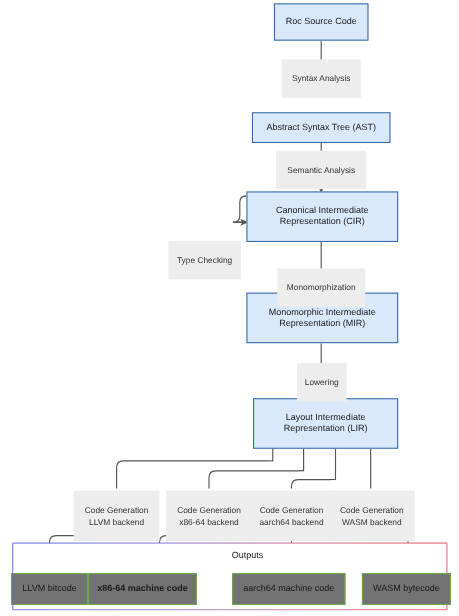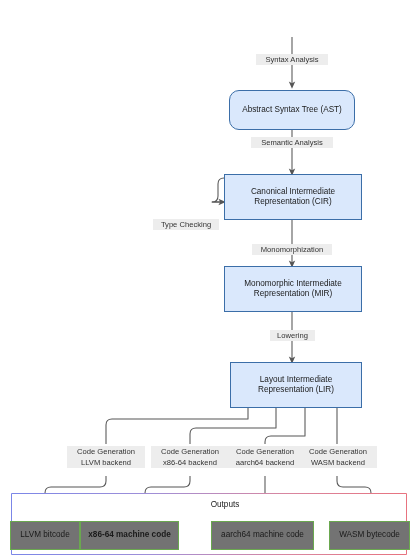--- a/index.html
+++ b/index.html
@@ -9,21 +9,21 @@
   svg#wires{position:absolute;left:0;top:0;width:417px;height:560px;overflow:visible;}
 
   .node{position:absolute;box-sizing:border-box;display:flex;align-items:center;
         justify-content:center;text-align:center;line-height:1.28;
         font-size:8.2px;color:#1a1a1a;}
   .node.proc{background:#dae8fc;border:1.2px solid #3b6ea8;}
   .node.out{background:#737373;border:1.2px solid #6aa84f;}
   .node .txt{padding:0 4px;white-space:pre-line;}
 
   .elabel{position:absolute;background:#ededed;color:#333;font-size:7.6px;
-          line-height:1.45;text-align:center;padding:0px 2px;white-space:pre-line;
+          line-height:1.45;text-align:center;padding:12px 2px;white-space:pre-line;
           box-sizing:border-box;}
 
   .subgraph{position:absolute;box-sizing:border-box;border:1px solid transparent;
             border-radius:1px;background:
               linear-gradient(#fff,#fff) padding-box,
               linear-gradient(90deg,#7b86e8 0%, #9f8fd8 35%, #d9869f 70%, #e8737f 100%) border-box;}
   .subgraph-title{position:absolute;font-size:8.2px;color:#222;background:transparent;
                   text-align:center;}
 </style>
 </head>
@@ -64,22 +64,25 @@
 
       <path d="M265,476 L265,521" marker-end="url(#ah)"></path>
 
       <path d="M337,476 L337,481 q0,6 6,6 L365,487 q6,0 6,6 L371,521" marker-end="url(#ah)"></path>
     </g>
   </svg>
 
   <div class="subgraph" style="left:11px;top:493px;width:396px;height:62px;"></div>
   <div class="subgraph-title" style="left:11px;top:500px;width:396px;margin-left:16px;">Outputs</div>
 
+  <div class="node proc" style="left:249px;top:3px;width:86px;height:34px;">
+    <span class="txt">Roc Source Code</span>
+  </div>
 
-  <div class="node proc" style="left:229px;top:90px;width:126px;height:40px;border-radius:10px;">
+  <div class="node proc" style="left:229px;top:102px;width:126px;height:28px;">
     <span class="txt">Abstract Syntax Tree (AST)</span>
   </div>
 
   <div class="node proc" style="left:224px;top:174px;width:138px;height:46px;">
     <span class="txt">Canonical Intermediate
 Representation (CIR)</span>
   </div>
 
   <div class="node proc" style="left:224px;top:266px;width:138px;height:46px;">
     <span class="txt">Monomorphic Intermediate

